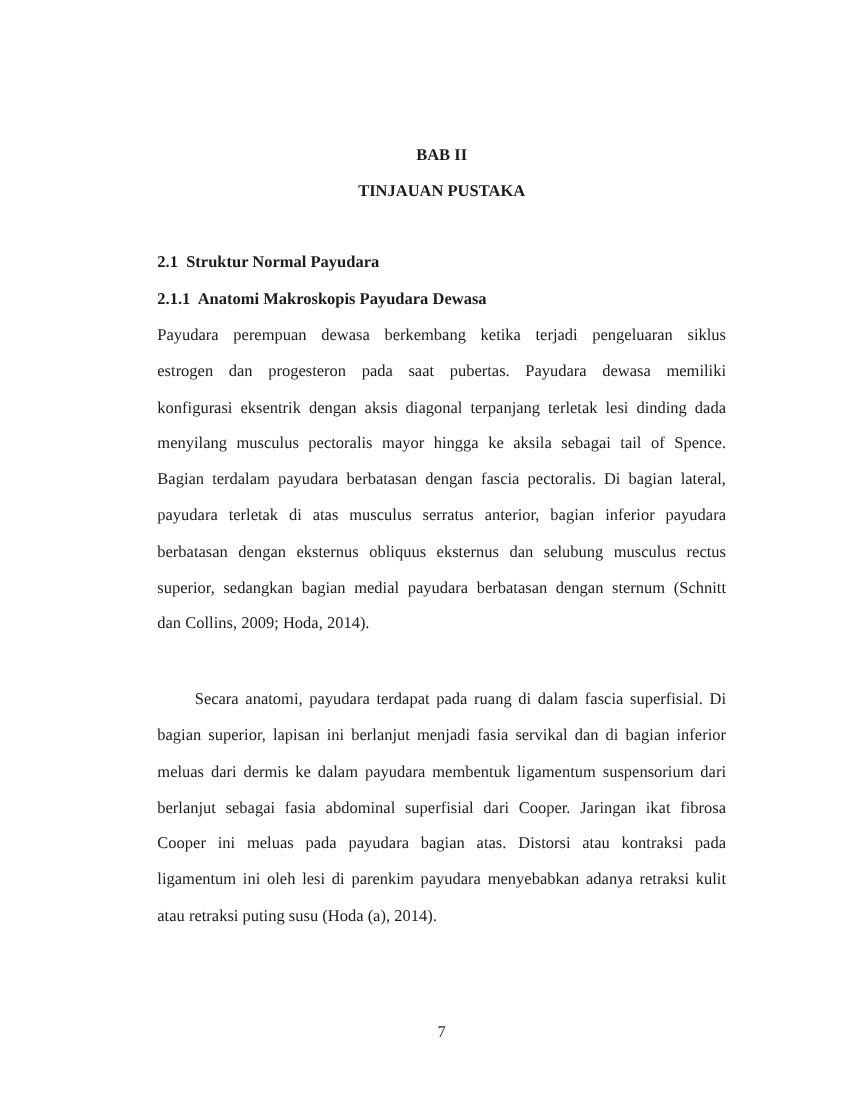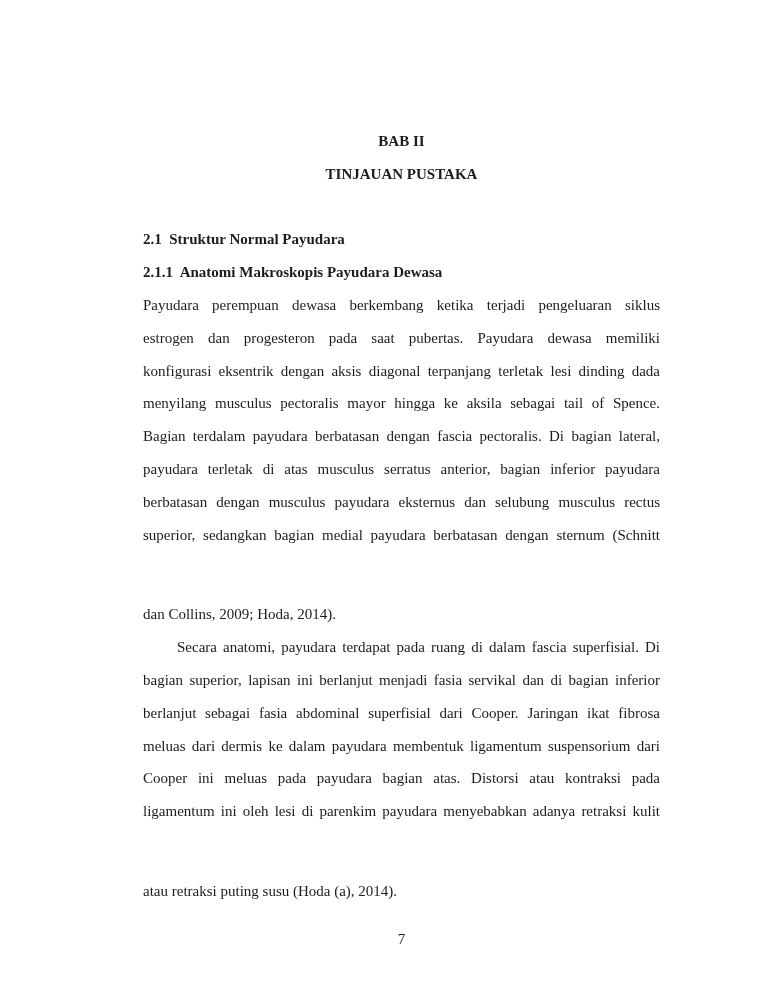--- a/index.html
+++ b/index.html
@@ -20,22 +20,22 @@
     width: 517px;
   }
   .line {
     height: 32.8px;
     line-height: 32.8px;
     white-space: normal;
   }
   .center { text-align: center; }
   .bold { font-weight: bold; font-family: Liberation Serif, serif; }
   .justify { text-align: justify; text-align-last: justify; }
-  .last { text-align: justify; text-align-last: left; margin-top: 47px; }
-  .indent { text-indent: 34px; }
+  .last { text-align: justify; text-align-last: left; }
+  .indent { text-indent: 34px; margin-top: 36px; }
   .italic { }
   .page-number {
     position: absolute;
     left: 143px;
     top: 923px;
     width: 517px;
     height: 32.8px;
     line-height: 32.8px;
     text-align: center;
   }
@@ -50,26 +50,26 @@
     <div class="line"></div>
     <div class="line bold">2.1&nbsp; Struktur Normal Payudara</div>
     <div class="line bold">2.1.1&nbsp; Anatomi Makroskopis Payudara Dewasa</div>
     <div id="paragraphs">
         <div class="line justify"><span>Payudara perempuan dewasa berkembang ketika terjadi pengeluaran siklus</span></div>
         <div class="line justify"><span>estrogen dan progesteron pada saat pubertas. Payudara dewasa memiliki</span></div>
         <div class="line justify"><span>konfigurasi eksentrik dengan aksis diagonal terpanjang terletak lesi dinding dada</span></div>
         <div class="line justify"><span>menyilang </span><span class="italic">musculus pectoralis mayor</span><span> hingga ke aksila sebagai </span><span class="italic">tail of Spence</span><span>.</span></div>
         <div class="line justify"><span>Bagian terdalam payudara berbatasan dengan </span><span class="italic">fascia pectoralis</span><span>. Di bagian lateral,</span></div>
         <div class="line justify"><span>payudara terletak di atas </span><span class="italic">musculus serratus anterior</span><span>, bagian inferior payudara</span></div>
-        <div class="line justify"><span>berbatasan dengan </span><span class="italic">musculus payudara eksternus</span><span> dan selubung </span><span class="italic">musculus rectus</span></div>
+        <div class="line justify"><span>berbatasan dengan </span><span class="italic">eksternus obliquus eksternus</span><span> dan selubung </span><span class="italic">musculus rectus</span></div>
         <div class="line justify"><span class="italic">superior</span><span>, sedangkan bagian medial payudara berbatasan dengan sternum (Schnitt</span></div>
         <div class="line last"><span>dan Collins, 2009; Hoda, 2014).</span></div>
         <div class="line justify indent"><span>Secara anatomi, payudara terdapat pada ruang di dalam </span><span class="italic">fascia</span><span> superfisial. Di</span></div>
         <div class="line justify"><span>bagian superior, lapisan ini berlanjut menjadi fasia servikal dan di bagian inferior</span></div>
+        <div class="line justify"><span>meluas dari dermis ke dalam payudara membentuk ligamentum suspensorium dari</span></div>
         <div class="line justify"><span>berlanjut sebagai fasia abdominal superfisial dari Cooper. Jaringan ikat fibrosa</span></div>
-        <div class="line justify"><span>meluas dari dermis ke dalam payudara membentuk ligamentum suspensorium dari</span></div>
         <div class="line justify"><span>Cooper ini meluas pada payudara bagian atas. Distorsi atau kontraksi pada</span></div>
         <div class="line justify"><span>ligamentum ini oleh lesi di parenkim payudara menyebabkan adanya retraksi kulit</span></div>
         <div class="line last"><span>atau retraksi puting susu (Hoda (a), 2014).</span></div>
       </div>
   </div>
   <div class="page-number">7</div>
 </div>
 
 </body></html>

